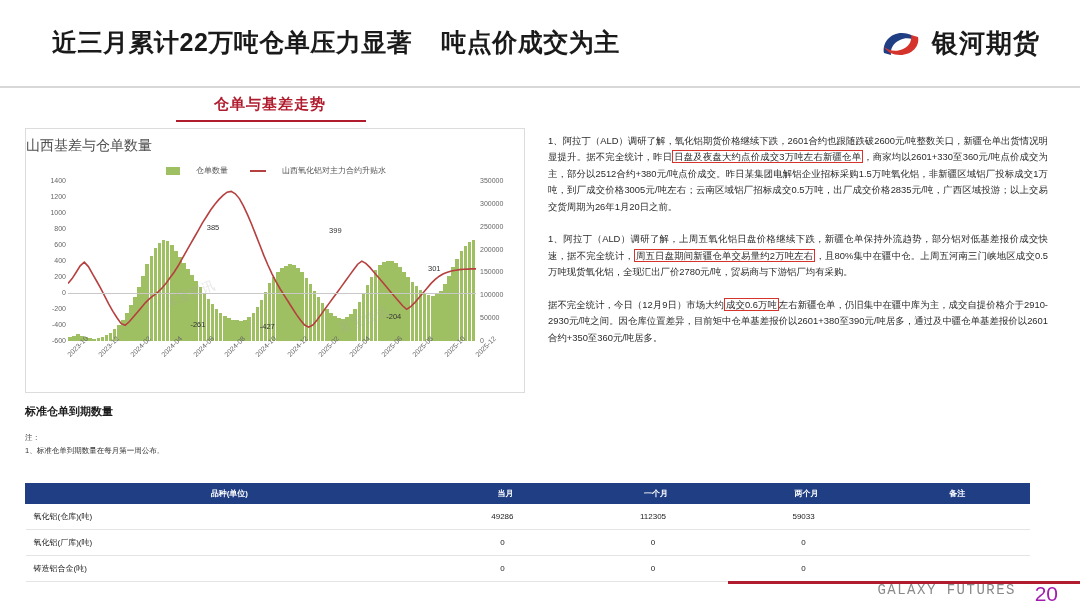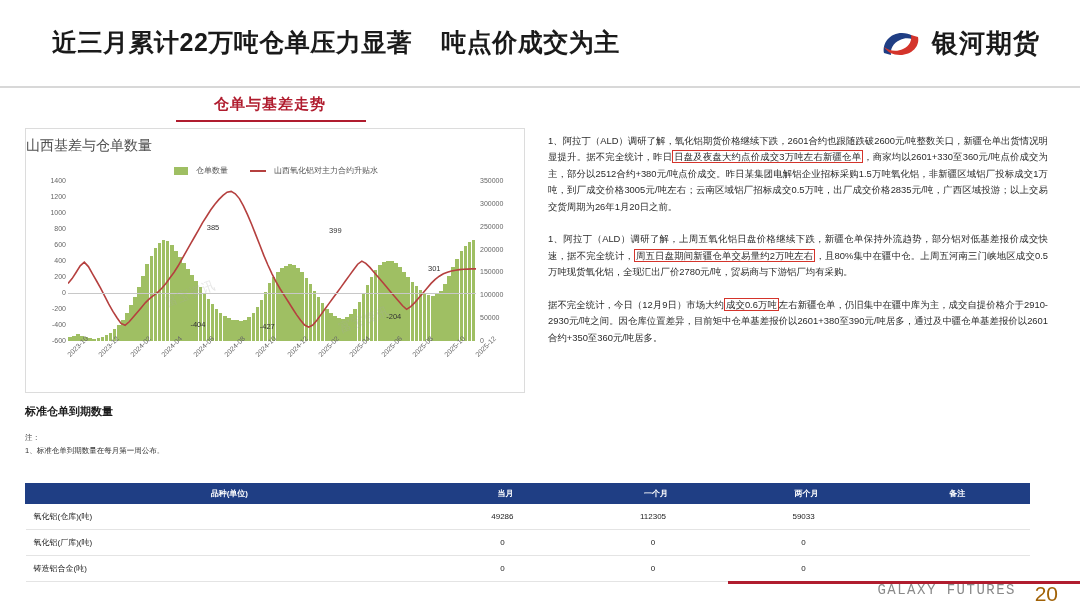--- a/index.html
+++ b/index.html
@@ -93,21 +93,21 @@
   .chart-legend {
     position: absolute;
     left: 0; top: 36px;
     width: 500px;
     display: flex;
     justify-content: center;
     gap: 22px;
     font-size: 8px;
     color: #555;
   }
-  .legend-item { display: flex; align-items: center; gap: 8px; }
+  .legend-item { display: flex; align-items: center; gap: 16px; }
   .legend-swatch-bar { width: 14px; height: 8px; background: #9fbf63; display: inline-block; }
   .legend-swatch-line { width: 16px; height: 2px; background: #b5403f; display: inline-block; }
 
   .plot {
     position: absolute;
     left: 42px; top: 52px;
     width: 408px; height: 160px;
   }
   .ax-left, .ax-right {
     position: absolute;
@@ -233,21 +233,21 @@
     right: 64px; bottom: 10px;
     font-size: 14px;
     color: #8a8a8a;
     letter-spacing: 1.5px;
     font-family: Liberation Mono, monospace;
   }
   .page-num {
     position: absolute;
     right: 22px; bottom: 2px;
     font-size: 21px;
-    color: #a16207;
+    color: #a21caf;
   }
 </style>
 </head>
 <body>
 
 <div class="page">
 
   <div class="header">
     <div class="header-title">
       <span>近三月累计22万吨仓单压力显著</span>
@@ -408,21 +408,21 @@
           <div class="bar" style="height: 95.0857px; margin-right: 0.5px;"></div>
           <div class="bar" style="height: 98.7429px; margin-right: 0.5px;"></div>
           <div class="bar" style="height: 100.571px; margin-right: 0.5px;"></div>
         </div>
       <svg id="lineSvg" width="408" height="160" viewBox="0 0 408 160" style="position:absolute;left:0;top:0;">
           <polyline points="0.0,102.4 4.1,97.6 8.2,91.2 12.2,84.8 16.3,81.2 20.4,85.6 24.5,92.8 28.6,100.0 32.6,107.2 36.7,115.2 40.8,123.2 44.9,130.4 49.0,136.8 53.0,142.4 57.1,144.3 61.2,140.8 65.3,136.0 69.4,131.2 73.4,126.4 77.5,121.6 81.6,117.6 85.7,114.4 89.8,111.2 93.8,107.2 97.9,102.4 102.0,96.8 106.1,91.2 110.2,84.8 114.2,77.6 118.3,70.4 122.4,63.2 126.5,56.0 130.6,48.8 134.6,41.6 138.7,35.2 142.8,28.8 146.9,23.2 151.0,18.4 155.0,14.4 159.1,11.2 163.2,10.4 167.3,12.8 171.4,17.6 175.4,24.8 179.5,33.6 183.6,43.2 187.7,53.6 191.8,64.0 195.8,74.4 199.9,84.0 204.0,92.8 208.1,100.8 212.2,108.0 216.2,114.4 220.3,120.8 224.4,127.2 228.5,133.6 232.6,139.2 236.6,144.0 240.7,146.2 244.8,144.0 248.9,139.2 253.0,133.6 257.0,128.0 261.1,122.4 265.2,116.8 269.3,111.2 273.4,105.6 277.4,100.0 281.5,94.4 285.6,88.8 289.7,83.2 293.8,80.1 297.8,82.4 301.9,86.4 306.0,91.2 310.1,96.0 314.2,100.8 318.2,105.6 322.3,110.4 326.4,115.2 330.5,120.0 334.6,124.8 338.6,128.3 342.7,125.6 346.8,121.6 350.9,116.8 355.0,112.0 359.0,107.2 363.1,102.4 367.2,98.4 371.3,95.2 375.4,92.8 379.4,91.2 383.5,90.0 387.6,89.2 391.7,88.6 395.8,88.3 399.8,88.1 403.9,87.9 408.0,87.9" fill="none" stroke="#b5403f" stroke-width="1.6"></polyline>
         </svg>
       <div class="zero-line" id="zeroline" style="top: 112px;"></div>
       <div id="dlabels">
           <span class="datalabel" style="left: 138.72px; top: 41.6px;">385</span>
-          <span class="datalabel" style="left: 122.4px; top: 139.2px;">-404</span>
+          <span class="datalabel" style="left: 122.4px; top: 139.2px;">-261</span>
           <span class="datalabel" style="left: 191.76px; top: 140.8px;">-427</span>
           <span class="datalabel" style="left: 261.12px; top: 44.8px;">399</span>
           <span class="datalabel" style="left: 318.24px; top: 131.2px;">-204</span>
           <span class="datalabel" style="left: 360px; top: 48px; margin-top: 35px;">301</span>
         </div>
       <span class="watermark" style="left:96px; top:104px;">富宝资讯</span>
       <span class="watermark" style="left:270px; top:130px;">富宝资讯</span>
     </div>
 
     <div class="xlabels" id="xlabels">

